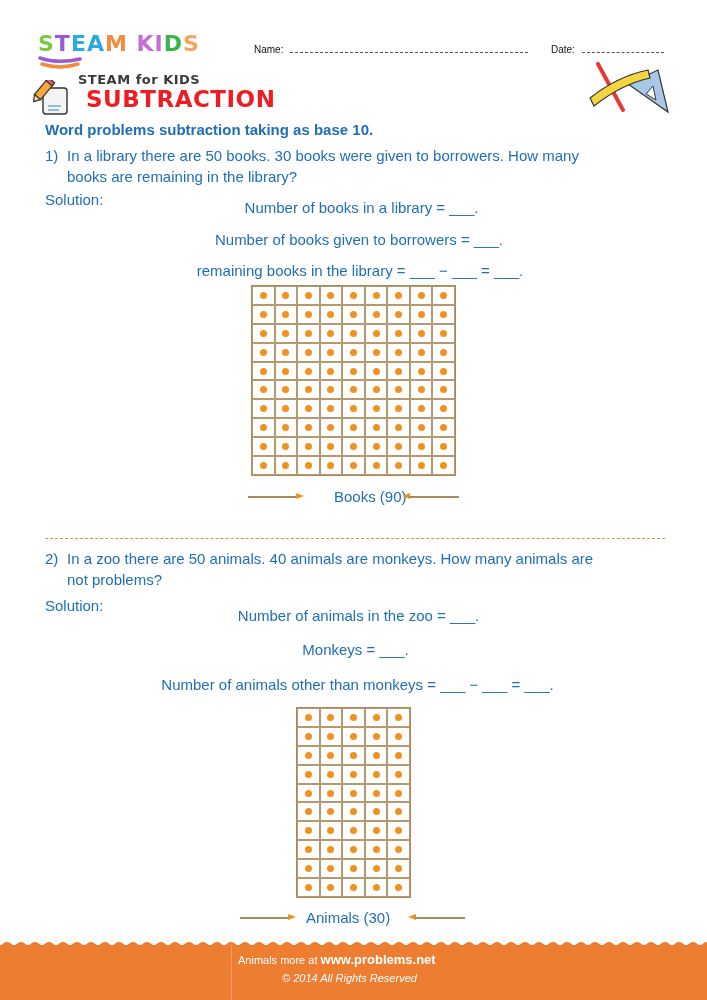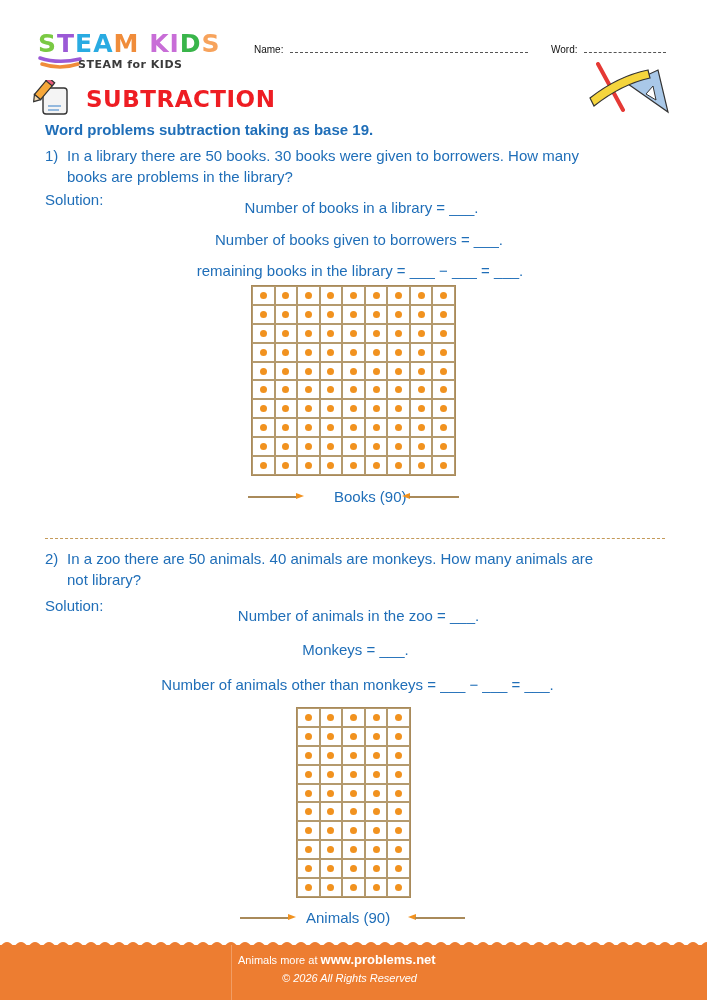--- a/index.html
+++ b/index.html
@@ -1,20 +1,20 @@
 <!DOCTYPE html>
 <html><head>
 <meta charset="utf-8">
 <style>
   html, body { margin: 0; padding: 0; }
   body { width: 707px; height: 1000px; position: relative; background: #ffffff; overflow: hidden; font-family: "DejaVu Sans", "Liberation Sans", sans-serif; }
   .abs { position: absolute; }
   .logo { left: 38px; top: 31px; width: 195px; height: 40px; }
-  .logo-word { font-family: "DejaVu Sans", sans-serif; font-weight: bold; font-size: 25px; letter-spacing: 1px; line-height: 26px; position: absolute; left: 0; top: 0; white-space: nowrap; }
-  .logo-sub { position: absolute; left: 40px; top: 27px; font-size: 11px; font-weight: bold; color: #3a3a3a; letter-spacing: 0.5px; white-space: nowrap; }
+  .logo-word { font-family: "DejaVu Sans", sans-serif; font-weight: bold; font-size: 22px; letter-spacing: 1px; line-height: 26px; position: absolute; left: 0; top: 0; white-space: nowrap; }
+  .logo-sub { position: absolute; left: 40px; top: 41px; font-size: 13px; font-weight: bold; color: #3a3a3a; letter-spacing: 0.5px; white-space: nowrap; }
   .logo-swoosh { position: absolute; left: 0px; top: 24px; }
   .header-field { font-family: "Liberation Sans", sans-serif; font-size: 10px; color: #111; top: 40px; white-space: nowrap; }
   .dots { display: inline-block; border-bottom: 1px dashed #555; height: 12px; vertical-align: baseline; }
   .title { left: 86px; top: 86px; font-family: "DejaVu Sans", sans-serif; font-weight: bold; font-size: 23px; color: #ee1d23; letter-spacing: 0.5px; }
   .blue { color: #1f6eb8; font-family: "Liberation Sans", sans-serif; font-size: 15px; white-space: nowrap; }
   .subtitle { left: 45px; top: 121px; font-weight: bold; color: #1f6eb8; font-family: "Liberation Sans", sans-serif; font-size: 15px; }
   .center { text-align: center; }
   .grid { position: absolute; display: grid; border: 1px solid #a98a5a; box-sizing: border-box; }
   .cell { border: 1px solid #b49a6e; box-sizing: border-box; display: flex; align-items: center; justify-content: center; background: #fff; }
   .dot { width: 7px; height: 7px; border-radius: 50%; background: #f1921f; }
@@ -39,21 +39,21 @@
     <path d="M4 9 Q22 15 40 9" stroke="#f08c3a" stroke-width="3.5" fill="none" stroke-linecap="round"></path>
   </svg>
   <div class="logo-sub">STEAM for KIDS</div>
 </div>
 
 <div class="abs header-field" style="left:254px;">
   <span>Name:</span>
   <span class="dots" style="width:238px;margin-left:4px;"></span>
 </div>
 <div class="abs header-field" style="left:551px;">
-  <span>Word:</span>
+  <span>Date:</span>
   <span class="dots" style="width:82px;margin-left:4px;"></span>
 </div>
 
 <svg class="abs" style="left:588px;top:62px;" width="85" height="52">
   <polygon points="40,22 80,50 70,8" fill="#a9c8e8" stroke="#333" stroke-width="1.2"></polygon>
   <polygon points="58,32 68,38 65,24" fill="#fff" stroke="#333" stroke-width="1"></polygon>
   <line x1="10" y1="2" x2="35" y2="48" stroke="#e53935" stroke-width="4" stroke-linecap="round"></line>
   <path d="M2 36 Q30 14 60 8 L62 16 Q34 22 6 44 Z" fill="#f5d53d" stroke="#333" stroke-width="1.2"></path>
 </svg>
 
@@ -62,25 +62,25 @@
   <line x1="15" y1="26" x2="28" y2="26" stroke="#6a9fd4" stroke-width="1.4"></line>
   <line x1="15" y1="30" x2="26" y2="30" stroke="#6a9fd4" stroke-width="1.4"></line>
   <g transform="rotate(40 14 12)">
     <rect x="6" y="2" width="8" height="20" fill="#f7a83b" stroke="#333" stroke-width="1.2"></rect>
     <rect x="6" y="0" width="8" height="4" fill="#e85a7a" stroke="#333" stroke-width="1.2"></rect>
     <polygon points="6,22 14,22 10,28" fill="#f3d9b1" stroke="#333" stroke-width="1.2"></polygon>
   </g>
 </svg>
 
 <div class="abs title">SUBTRACTION</div>
-<div class="abs subtitle">Word problems subtraction taking as base 19.</div>
+<div class="abs subtitle">Word problems subtraction taking as base 10.</div>
 
 <div class="abs blue" style="left:45px;top:147px;">1)</div>
 <div class="abs blue" style="left:67px;top:147px;">In a library there are 50 books. 30 books were given to borrowers. How many</div>
-<div class="abs blue" style="left:67px;top:168px;">books are problems in the library?</div>
+<div class="abs blue" style="left:67px;top:168px;">books are remaining in the library?</div>
 <div class="abs blue" style="left:45px;top:191px;">Solution:</div>
 <div class="abs blue center" style="left:0;width:723px;top:199px;">Number of books in a library = ___.</div>
 <div class="abs blue center" style="left:0;width:718px;top:231px;">Number of books given to borrowers = ___.</div>
 <div class="abs blue center" style="left:0;width:720px;top:262px;">remaining books in the library = ___  −  ___  =  ___.</div>
 
 <div class="grid" id="grid-1" style="left: 251px; top: 285px; width: 205px; height: 191px; grid-template-columns: repeat(9, 1fr); grid-template-rows: repeat(10, 1fr);">
     <div class="cell">
       <div class="dot"></div>
     </div>
     <div class="cell">
@@ -355,21 +355,21 @@
 <div class="arrow-line" style="left:248px;top:496px;width:50px;"></div>
 <div class="arrow-head-r" style="left:296px;top:493px;"></div>
 <div class="abs blue" style="left:314px;top:488px;margin-left:20px;">Books (90)</div>
 <div class="arrow-head-l" style="left:402px;top:493px;"></div>
 <div class="arrow-line" style="left:409px;top:496px;width:50px;"></div>
 
 <div class="abs divider"></div>
 
 <div class="abs blue" style="left:45px;top:550px;">2)</div>
 <div class="abs blue" style="left:67px;top:550px;">In a zoo there are 50 animals. 40 animals are monkeys. How many animals are</div>
-<div class="abs blue" style="left:67px;top:571px;">not library?</div>
+<div class="abs blue" style="left:67px;top:571px;">not problems?</div>
 <div class="abs blue" style="left:45px;top:597px;">Solution:</div>
 <div class="abs blue center" style="left:0;width:717px;top:607px;">Number of animals in the zoo = ___.</div>
 <div class="abs blue center" style="left:0;width:711px;top:641px;">Monkeys = ___.</div>
 <div class="abs blue center" style="left:0;width:715px;top:676px;">Number of animals other than monkeys = ___  −  ___  =  ___.</div>
 
 <div class="grid" id="grid-2" style="left: 296px; top: 707px; width: 115px; height: 191px; grid-template-columns: repeat(5, 1fr); grid-template-rows: repeat(10, 1fr);">
     <div class="cell">
       <div class="dot"></div>
     </div>
     <div class="cell">
@@ -516,31 +516,31 @@
     <div class="cell">
       <div class="dot"></div>
     </div>
     <div class="cell">
       <div class="dot"></div>
     </div>
   </div>
 
 <div class="arrow-line" style="left:240px;top:917px;width:50px;"></div>
 <div class="arrow-head-r" style="left:288px;top:914px;"></div>
-<div class="abs blue" style="left:306px;top:909px;">Animals (90)</div>
+<div class="abs blue" style="left:306px;top:909px;">Animals (30)</div>
 <div class="arrow-head-l" style="left:408px;top:914px;"></div>
 <div class="arrow-line" style="left:415px;top:917px;width:50px;"></div>
 
 <svg class="scallop" width="707" height="10">
   <defs>
     <pattern id="sc" width="14" height="10" patternUnits="userSpaceOnUse">
       <path d="M0 10 Q7 0 14 10 Z" fill="#ed7d31"></path>
     </pattern>
   </defs>
   <rect width="707" height="10" fill="url(#sc)"></rect>
 </svg>
 <div class="abs footer"></div>
 <div class="abs footer-sep"></div>
 <div class="abs footer-line1">
   <span>Animals more at</span>
   <b>www.problems.net</b>
 </div>
-<div class="abs footer-line2">©  2026 All Rights Reserved</div>
+<div class="abs footer-line2">©  2014 All Rights Reserved</div>
 
 </body></html>

